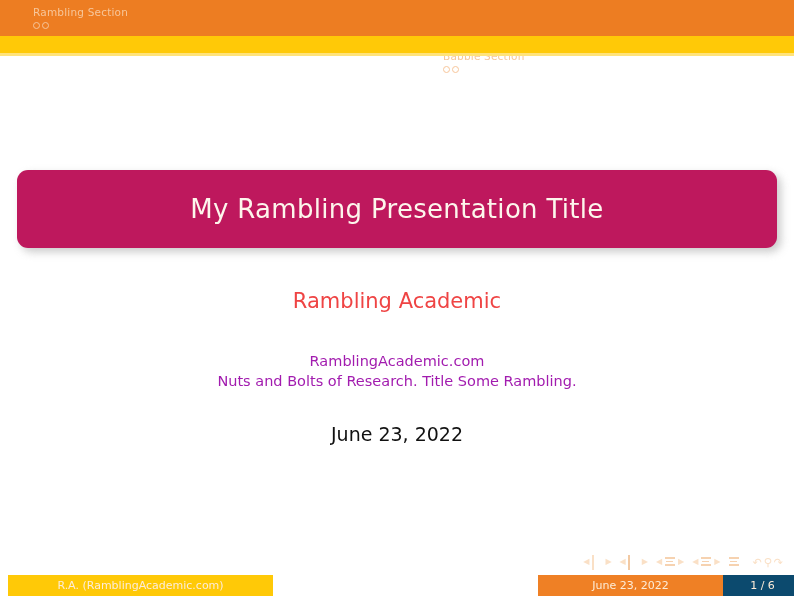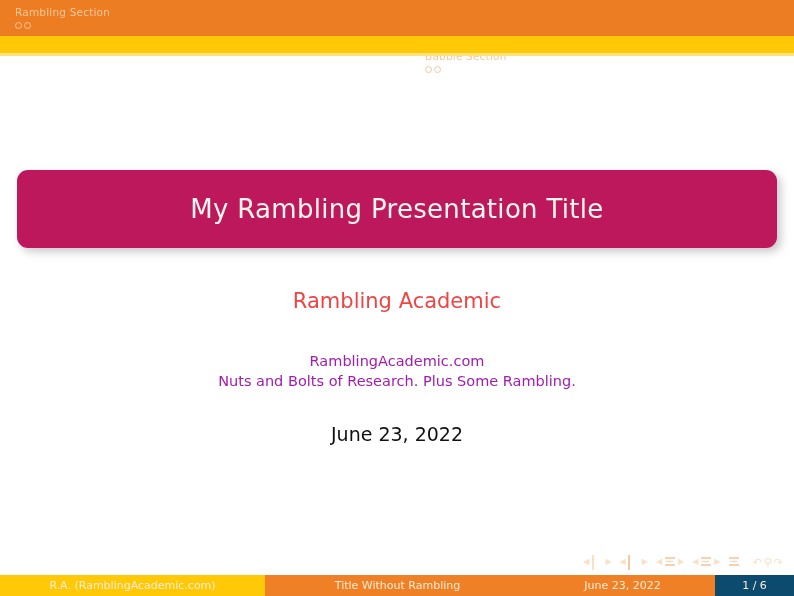--- a/index.html
+++ b/index.html
@@ -24,21 +24,21 @@
     left: 0; top: 0;
     width: 794px;
     height: 36px;
     background: #ed7d22;
   }
   .head-half {
     position: absolute;
     top: 0;
     height: 36px;
     box-sizing: border-box;
-    padding-left: 15px;
+    padding-left: 33px;
     padding-top: 6px;
   }
   .head-left  { left: 0;   width: 397px; }
   .head-right { left: 410px; width: 397px; margin-top: 44px; }
   .head-title {
     font-size: 10.5px;
     color: #f7c69a;
     letter-spacing: 0.2px;
     line-height: 12px;
     white-space: nowrap;
@@ -178,21 +178,21 @@
     background: #f6d2b0;
   }
   .g-lines i:nth-child(1) { width: 10px; }
   .g-lines i:nth-child(2) { width: 7px; margin-left: 1.5px; }
   .g-lines i:nth-child(3) { width: 10px; }
   .navmagnify { font-size: 11px; color: #fae0c6; letter-spacing: -1px; }
 
   
   .footbar {
     position: absolute;
-    left: 0; top: 575px;
+    left: 8px; top: 575px;
     width: 756px;
     height: 21px;
   }
   .foot-seg {
     position: absolute;
     top: 0;
     height: 21px;
     box-sizing: border-box;
     font-size: 11px;
     line-height: 21px;
@@ -250,21 +250,21 @@
 
   <div class="titlebox-shadow"></div>
   <div class="titlebox">
     <span class="title-text">My Rambling Presentation Title</span>
   </div>
 
   <div class="author">Rambling Academic</div>
 
   <div class="inst">
     <div>RamblingAcademic.com</div>
-    <div>Nuts and Bolts of Research. Plus Some Rambling.</div>
+    <div>Nuts and Bolts of Research. Title Some Rambling.</div>
   </div>
 
   <div class="date">June 23, 2022</div>
 
   <div class="navsyms">
 
     <span class="navgroup">
       <span class="navarrow">◀</span>
       <span class="navglyph">
         <span class="g-frame"></span>
@@ -313,18 +313,17 @@
     </span>
 
     <span class="navmagnify">↶</span>
     <span class="navmagnify">⚲</span>
     <span class="navmagnify">↷</span>
 
   </div>
 
   <div class="footbar">
     <div class="foot-seg foot-a">R.A.  (RamblingAcademic.com)</div>
-    <div class="foot-seg foot-b">Title Without Rambling</div>
     <div class="foot-seg foot-c">June 23, 2022</div>
     <div class="foot-seg foot-d">1 / 6</div>
   </div>
 
 </div>
 
 </body></html>

